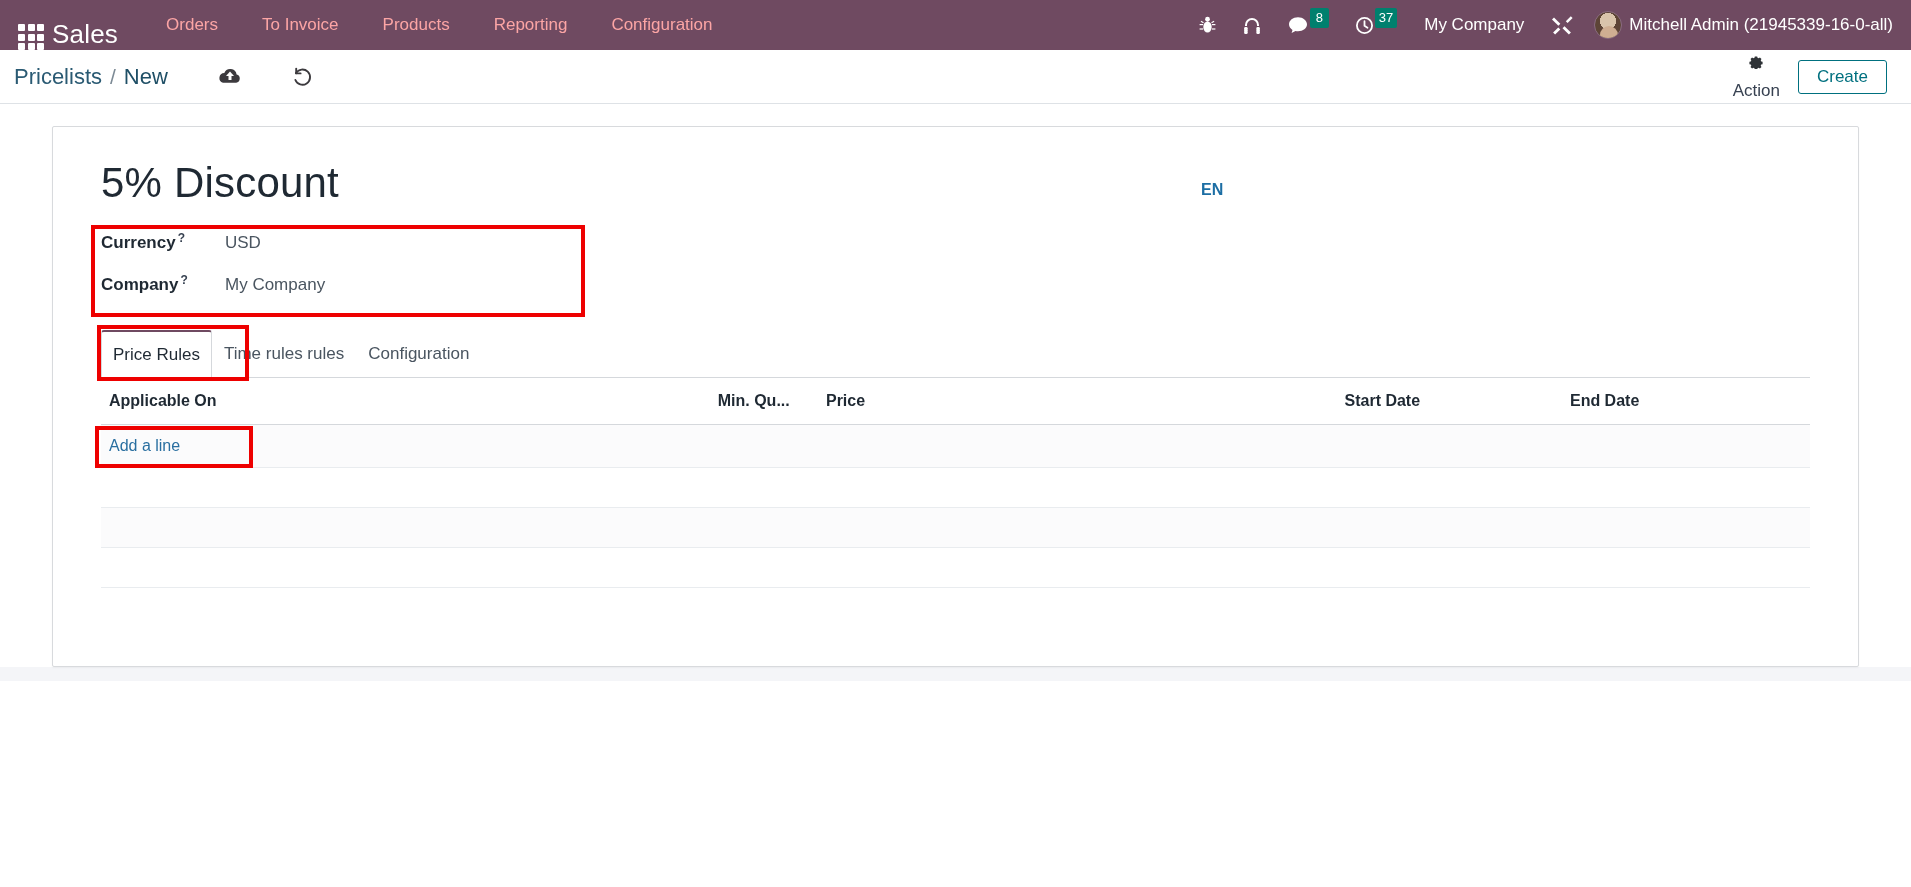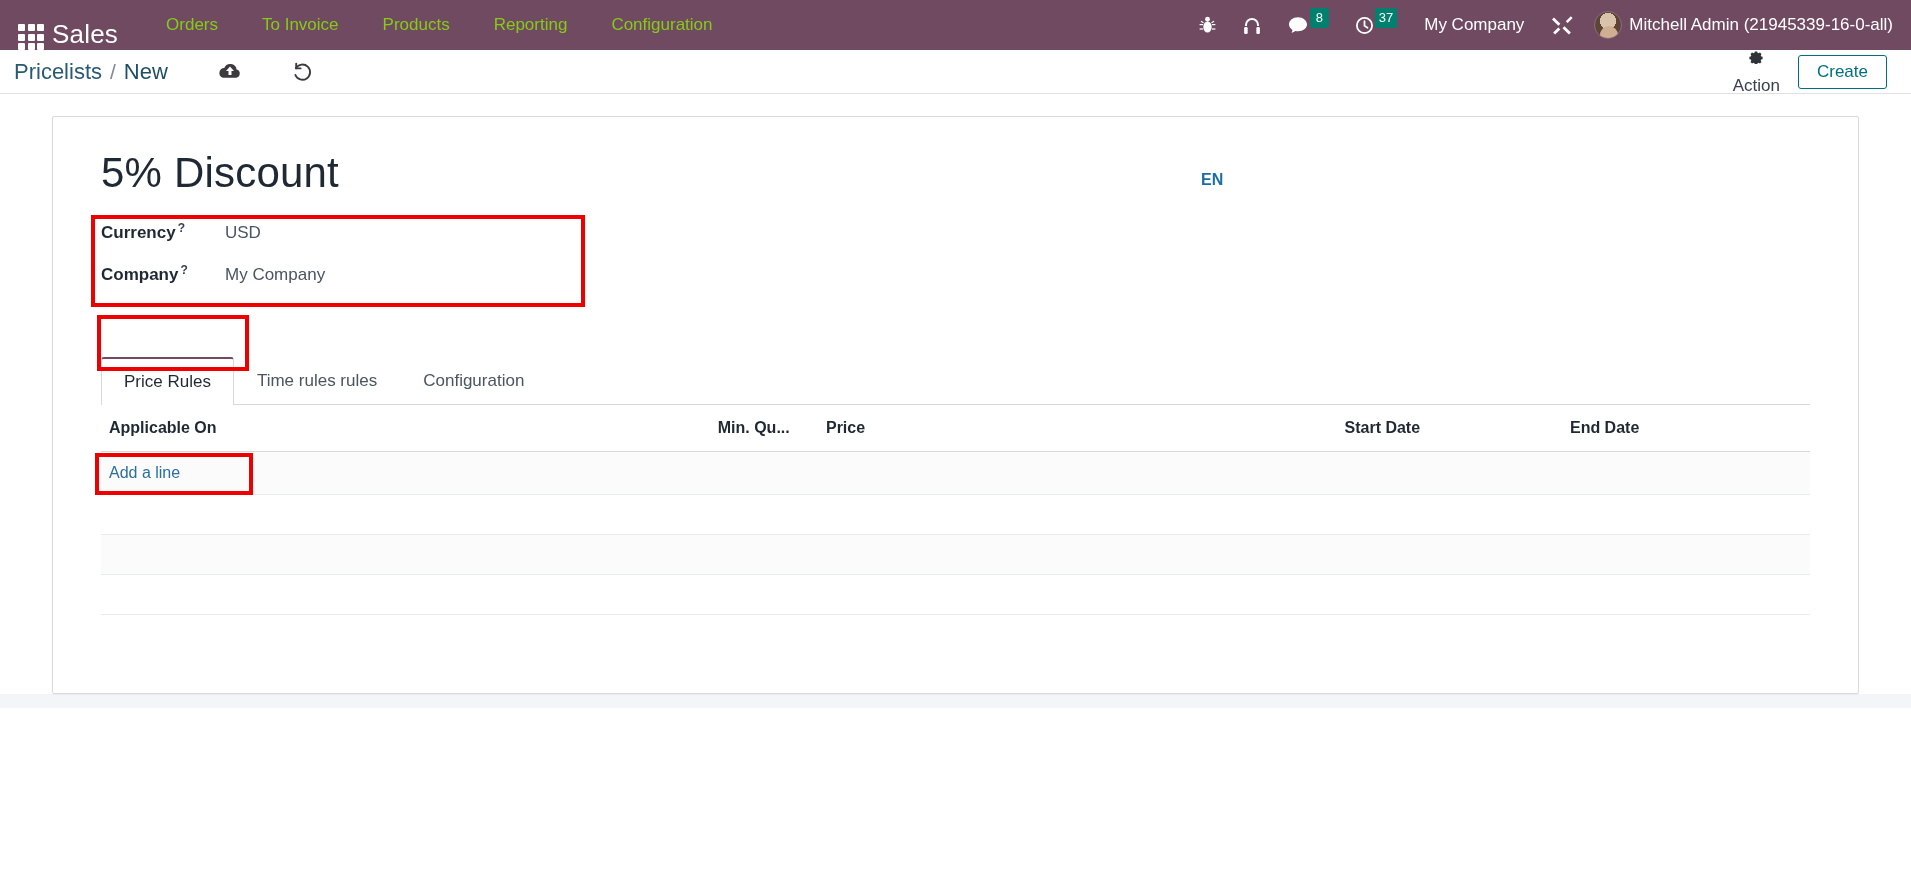--- a/index.html
+++ b/index.html
@@ -23,21 +23,21 @@
     display: grid; grid-template-columns: repeat(3,1fr);
     grid-template-rows: repeat(3,1fr); gap: 2.5px;
     margin: 0 8px 0 10px; cursor: pointer;
   }
   .apps-grid i { background: #fff; border-radius: 1px; display:block; }
   .brand {
     font-size: 26px; font-weight: 400; color:#fff;
     letter-spacing: .2px; margin-right: 26px; cursor:pointer;
   }
   .menu-item {
-    font-size: 17px; color: #84cc16; padding: 0 22px;
+    font-size: 17px; color: #fca5a5; padding: 0 22px;
     line-height: 50px; height: 50px; cursor: pointer; white-space: nowrap;
   }
   .nav-right {
     margin-left: auto; display: flex; align-items: center; gap: 0;
   }
   .nav-ico {
     display: inline-flex; align-items: center; justify-content: center;
     height: 50px; padding: 0 13px; cursor: pointer; position: relative;
     color: #fff;
   }
@@ -57,21 +57,21 @@
   }
   .avatar::after{
     content:""; position:absolute; left:5px; top:14px; width:18px; height:16px;
     border-radius: 9px 9px 3px 3px; background:#cfae92;
   }
   .user-menu { display:flex; align-items:center; cursor:pointer; padding: 0 4px 0 8px; }
   .user-name { font-size: 17px; color: #fff; white-space: nowrap; }
 
   
   .control-panel {
-    height: 44px; background: #ffffff; border-bottom: 1px solid #dee2e6;
+    height: 54px; background: #ffffff; border-bottom: 1px solid #dee2e6;
     display:flex; align-items:center; padding: 0 24px 0 14px; gap: 32px;
   }
   .breadcrumb { display:flex; align-items:baseline; gap: 0; }
   .bc-link { font-size: 22px; color: #2a5a73; cursor:pointer; }
   .bc-sep  { font-size: 21px; color: #7c8a95; margin: 0 8px; }
   .bc-current { font-size: 22px; color: #1f4f66; }
   .cp-ico { margin-left: 18px; cursor: pointer; color: #374151; display:inline-flex; }
   .cp-right { margin-left: auto; display:flex; align-items:center; gap: 18px; }
   .action-btn {
     display:flex; align-items:center; gap:7px;
@@ -117,23 +117,23 @@
   }
   .f-value { font-size: 17px; color: #4a5560; padding-left: 14px; cursor:pointer; }
 
   
   .anno { position: absolute; border: 4px solid #ee0000; pointer-events:none; z-index: 30; }
 
   
   .notebook { margin-top: 12px; position: relative; }
   .tabs { display:flex; border-bottom: 1px solid #d5d8dc; }
   .tab {
-    font-size: 17px; color:#4a5560; padding: 13px 22px 13px;
+    font-size: 17px; color:#4a5560; padding: 13px 11px 13px;
     cursor:pointer; background: transparent; border: 1px solid transparent;
-    border-bottom: none; position: relative; top: 1px; white-space: nowrap; margin-top: 37px;
+    border-bottom: none; position: relative; top: 1px; white-space: nowrap;
   }
   .tab.active {
     color:#1f2933; background:#fff;
     border-color: #d5d8dc; border-top: 2px solid #6f4a61;
     border-radius: 3px 3px 0 0;
   }
 
   
   table.o-list { width: 100%; border-collapse: collapse; table-layout: fixed; }
   table.o-list th {

